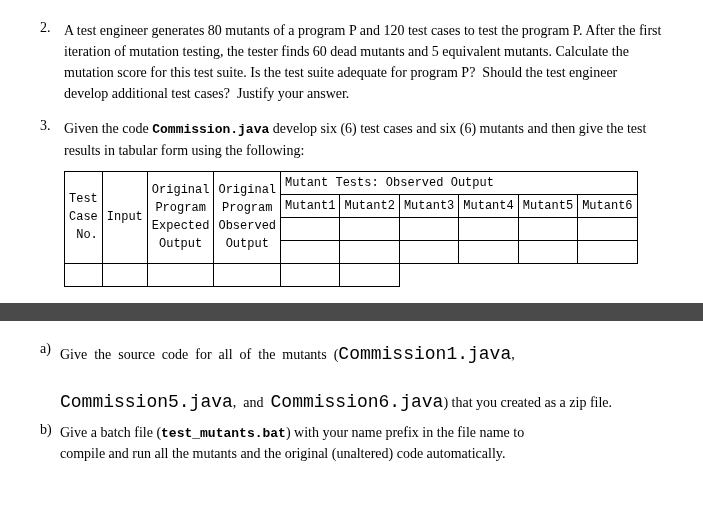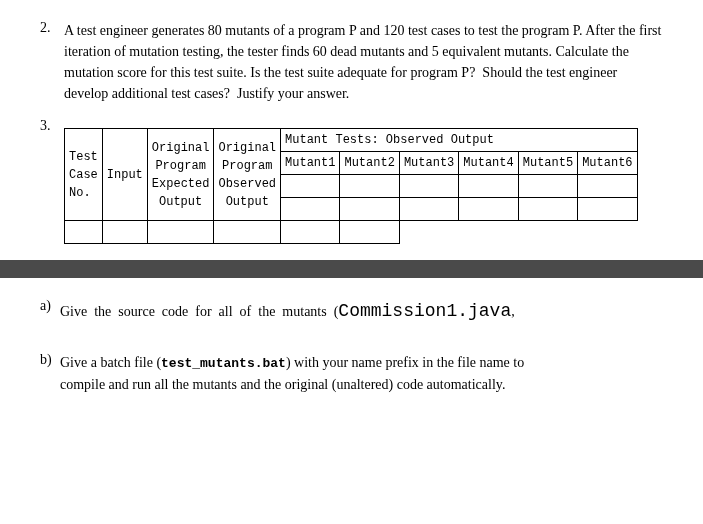--- a/index.html
+++ b/index.html
@@ -108,27 +108,29 @@
     A test engineer generates 80 mutants of a program P and 120 test cases to test the program P.
     After the first iteration of mutation testing, the tester finds 60 dead mutants and 5 equivalent
     mutants. Calculate the mutation score for this test suite. Is the test suite adequate for program
     P?&nbsp; Should the test engineer develop additional test cases?&nbsp; Justify your answer.
   </div>
 </div>
 
 <div class="numbered-item">
   <span class="number">3.</span>
   <div class="content">
+    <div>Given the code <span class="bold-code">Commission.java</span> develop six (6) test cases and six (6) mutants and then
+    give the test results in tabular form using the following:</div>
 
     <div class="table-container">
       <table>
         <tbody>
 
           <tr class="header-row">
-            <td rowspan="4" style="vertical-align:middle;text-align:left;">
+            <td rowspan="4" style="vertical-align:middle;text-align:right;">
               Test<br>Case<br>No.
             </td>
             <td rowspan="4" style="vertical-align:middle;text-align:center;margin-top:24px;">
               Input
             </td>
             <td rowspan="4" style="vertical-align:middle;text-align:center;">
               Original<br>Program<br>Expected<br>Output
             </td>
             <td rowspan="4" style="vertical-align:middle;text-align:center;">
               Original<br>Program<br>Observed<br>Output
@@ -178,20 +180,21 @@
 
 <div class="divider-bar"></div>
 
 <div class="section" style="margin-top:20px;">
 
   <div class="sub-item">
     <span class="sub-label">a)</span>
     <div class="sub-content">
       Give&nbsp; the&nbsp; source&nbsp; code&nbsp; for&nbsp; all&nbsp; of&nbsp; the&nbsp; mutants&nbsp; (<code>Commission1.java</code>,<br>
       <br>
+      <span><code>Commission5.java</code>,&nbsp; and&nbsp; <code>Commission6.java</code>) that you created as a zip file.</span>
     </div>
   </div>
 
   <div class="sub-item">
     <span class="sub-label">b)</span>
     <div class="sub-content">
       Give a batch file (<span class="bold-code">test_mutants.bat</span>) with your name prefix in the file name to<br>
       compile and run all the mutants and the original (unaltered) code automatically.
     </div>
   </div>

